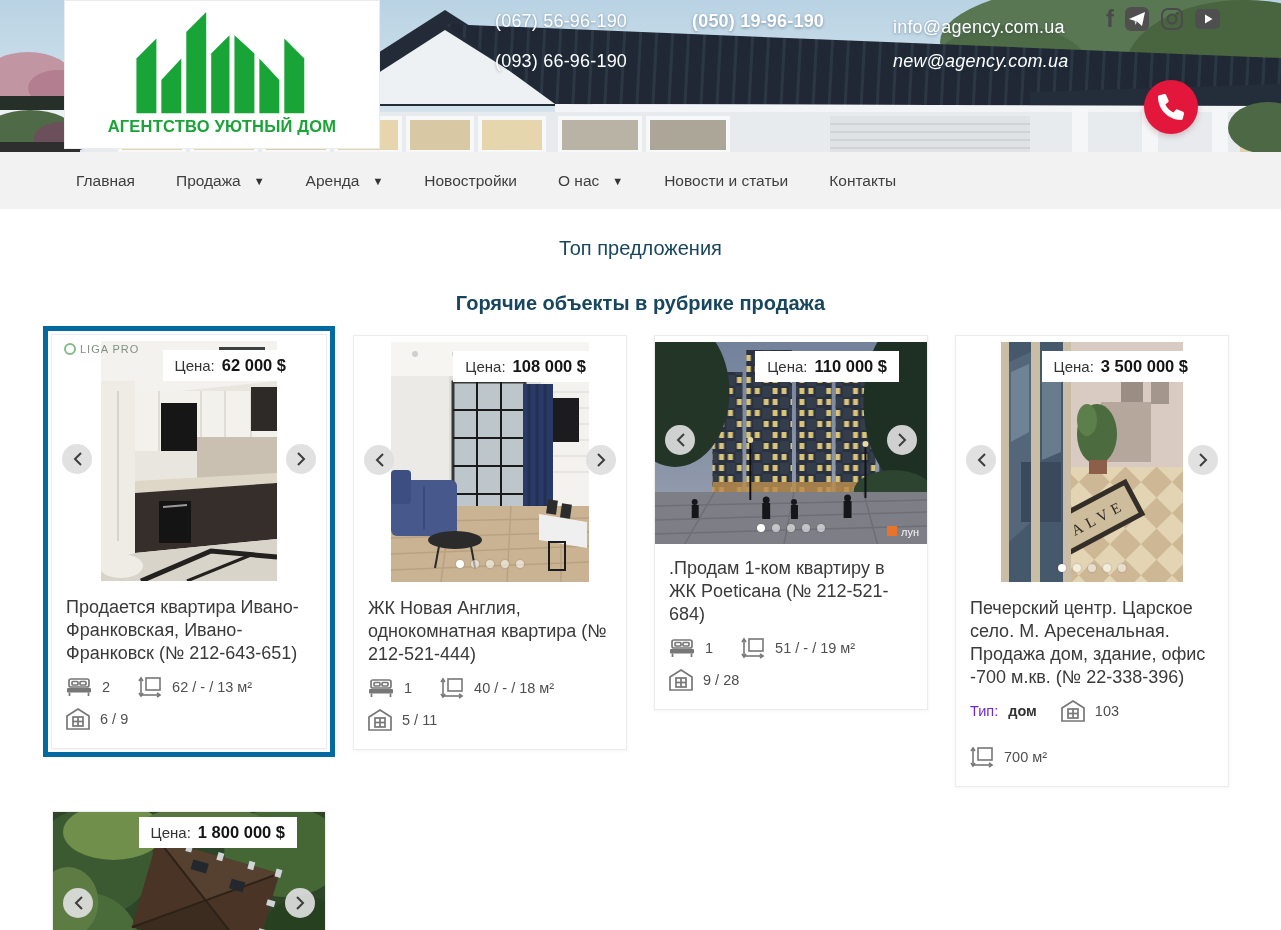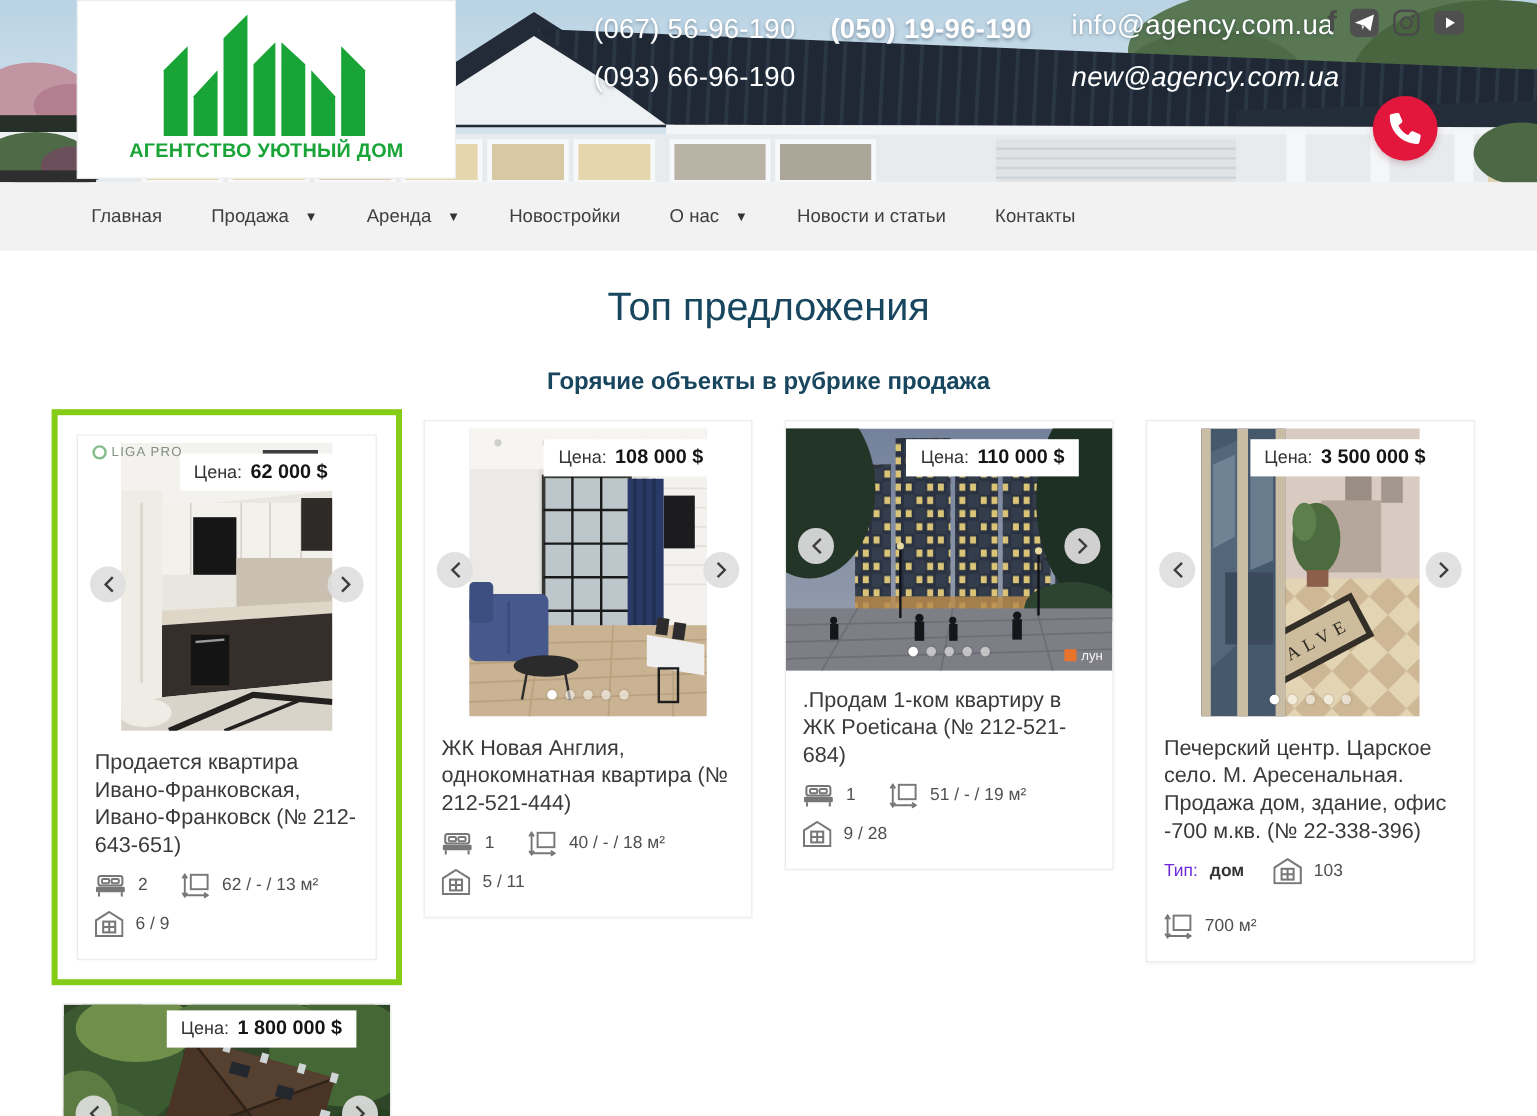--- a/index.html
+++ b/index.html
@@ -8,43 +8,43 @@
   .page { position:relative; width:1281px; height:930px; overflow:hidden; background:#fff; margin:0 auto; }
 
   
   .header { position:absolute; top:0; left:0; width:1281px; height:152px; overflow:visible; }
   .header-photo { position:absolute; top:0; left:0; width:1281px; height:152px; display:block; }
   .logo-box { position:absolute; left:64px; top:0; width:316px; height:149px; background:#fff;
               border:1px solid #ececec; display:flex; flex-direction:column; align-items:center;
               justify-content:flex-start; cursor:pointer; z-index:3; }
   .logo-glyph { margin-top:6px; }
   .logo-text { color:#19a437; font-weight:bold; font-size:16.5px; letter-spacing:.2px; margin-top:2px; white-space:nowrap; }
-  .contact { position:absolute; color:#fff; font-size:23px; letter-spacing:.2px;
+  .contact { position:absolute; color:#fff; font-size:18px; letter-spacing:.2px;
              text-shadow:0 1px 3px rgba(40,60,80,.45); cursor:pointer; z-index:2; white-space:nowrap; }
   .socials { position:absolute; top:7px; left:1106px; display:flex; align-items:center; gap:11px; z-index:2; }
   .soc { cursor:pointer; display:flex; align-items:center; justify-content:center; }
   .fb-f { font-size:24px; font-weight:bold; color:#4a4a4a; line-height:22px; }
   .call-button { position:absolute; left:1144px; top:80px; width:54px; height:54px; border-radius:50%;
                  background:#e3173c; display:flex; align-items:center; justify-content:center;
                  cursor:pointer; z-index:4; box-shadow:0 2px 6px rgba(120,20,30,.25); }
 
   
   .nav { position:absolute; top:152px; left:0; width:1281px; height:57px; background:#f2f2f2;
          display:flex; align-items:center; padding-left:76px; gap:41px; z-index:2; }
   .nav-item { display:flex; align-items:center; gap:13px; font-size:15.5px; color:#3e3e3e; cursor:pointer; white-space:nowrap; }
   .caret { font-size:11px; color:#333; line-height:1; transform:translateY(1px); }
 
   
   .main { position:absolute; top:209px; left:0; width:1281px; }
-  .page-title { text-align:center; margin-top:28px; font-size:33px; font-weight:500; color:#17465e; }
+  .page-title { text-align:center; margin-top:28px; font-size:20px; font-weight:500; color:#17465e; }
   .section-subtitle { text-align:center; margin-top:32px; font-size:20px; font-weight:bold; color:#17465e; }
 
   .cards { width:1281px; padding:0 52px; margin-top:20px; display:grid;
            grid-template-columns:repeat(4, 1fr); column-gap:27px; row-gap:24px; align-items:start; }
-  .highlight-frame { border:5px solid #84cc16; padding:16px; margin:-9px; }
+  .highlight-frame { border:5px solid #0369a1; padding:3px; margin:-9px; }
   .card { background:#fff; border:1px solid #ececec; box-shadow:0 1px 3px rgba(0,0,0,.05); }
   .media { position:relative; width:100%; display:flex; justify-content:center; align-items:flex-start; overflow:hidden; }
   .media.m1 { height:248px; } .media.m2 { height:248px; }
   .media.m3 { height:208px; } .media.m4 { height:248px; } .media.m5 { height:182px; }
   .media svg.photo { display:block; margin-top:6px; }
   .media.m5 svg.photo { margin-top:0; }
   .price-tag { position:absolute; top:15px; right:28px; background:#fff; padding:6px 12px;
                font-size:15px; color:#333; white-space:nowrap; display:flex; align-items:baseline; gap:7px; }
   .media.m5 .price-tag { top:5px; }
   .price-val { font-size:16.5px; font-weight:bold; color:#151515; }
@@ -145,21 +145,21 @@
           <polygon points="130,128 130,34 154,56 154,128"></polygon>
           <polygon points="160,128 160,62 184,88 184,128"></polygon>
           <polygon points="190,128 190,38 214,62 214,128"></polygon>
         </g>
       </svg>
       <div class="logo-text">АГЕНТСТВО УЮТНЫЙ ДОМ</div>
     </div>
 
     <div class="contact" style="left:495px; top:11px;">(067) 56-96-190</div>
     <div class="contact" style="left:692px; top:11px;font-weight:bold;">(050) 19-96-190</div>
-    <div class="contact" style="left:893px; top:7px;">info@agency.com.ua</div>
+    <div class="contact" style="left:893px; top:17px;">info@agency.com.ua</div>
     <div class="contact" style="left:495px; top:51px;">(093) 66-96-190</div>
     <div class="contact" style="left:893px; top:51px;font-style:italic;">new@agency.com.ua</div>
 
     <div class="socials">
       <div class="soc">
           <span class="fb-f">f</span>
         </div>
       <div class="soc">
         <svg width="24" height="24" viewBox="0 0 24 24">
             <rect width="24" height="24" rx="6" fill="#4f4f4f"></rect>

